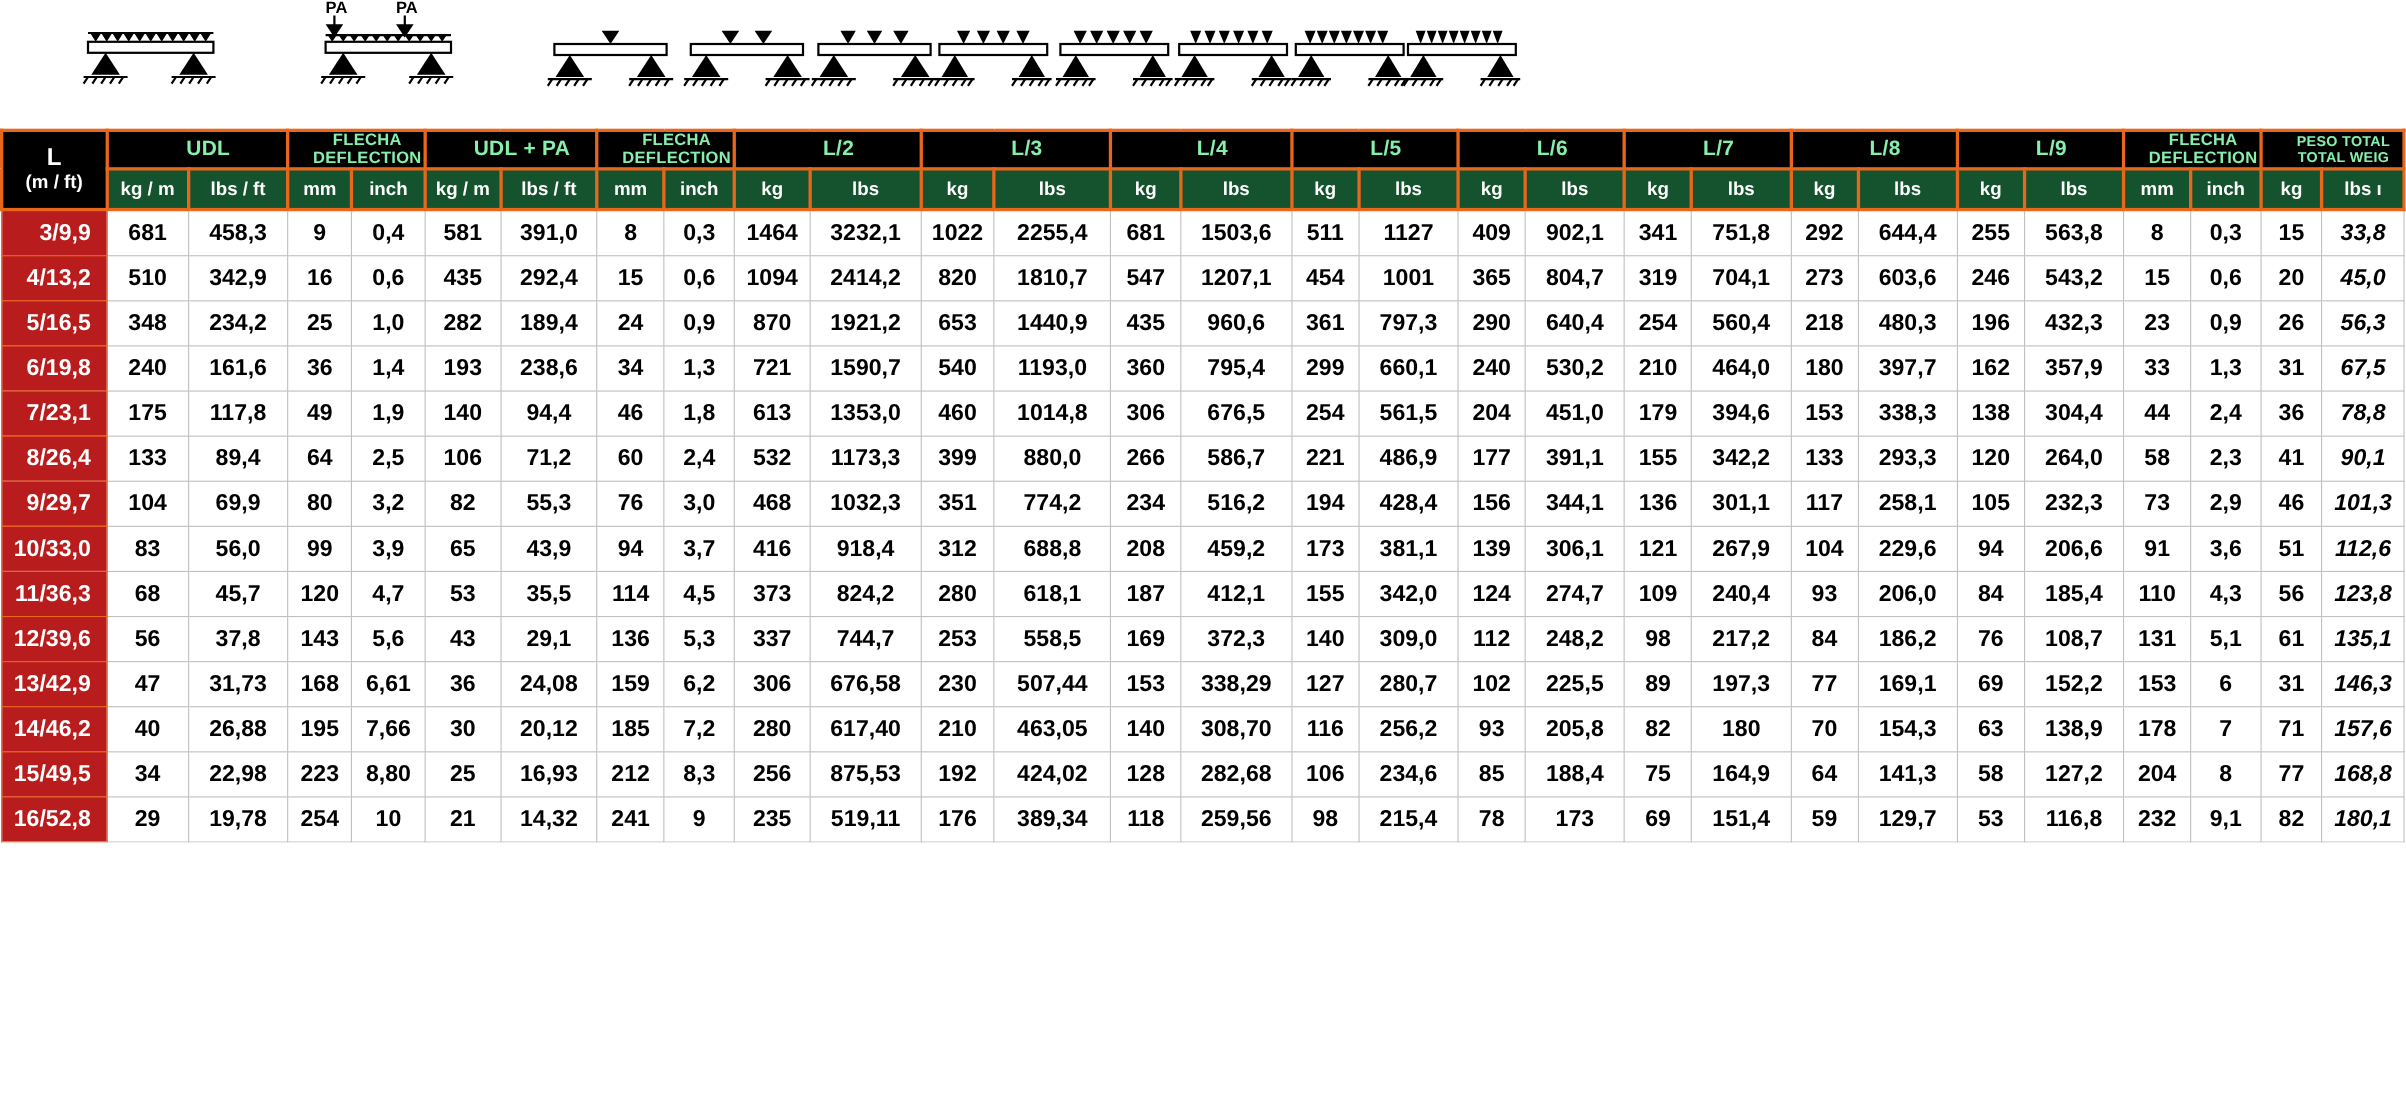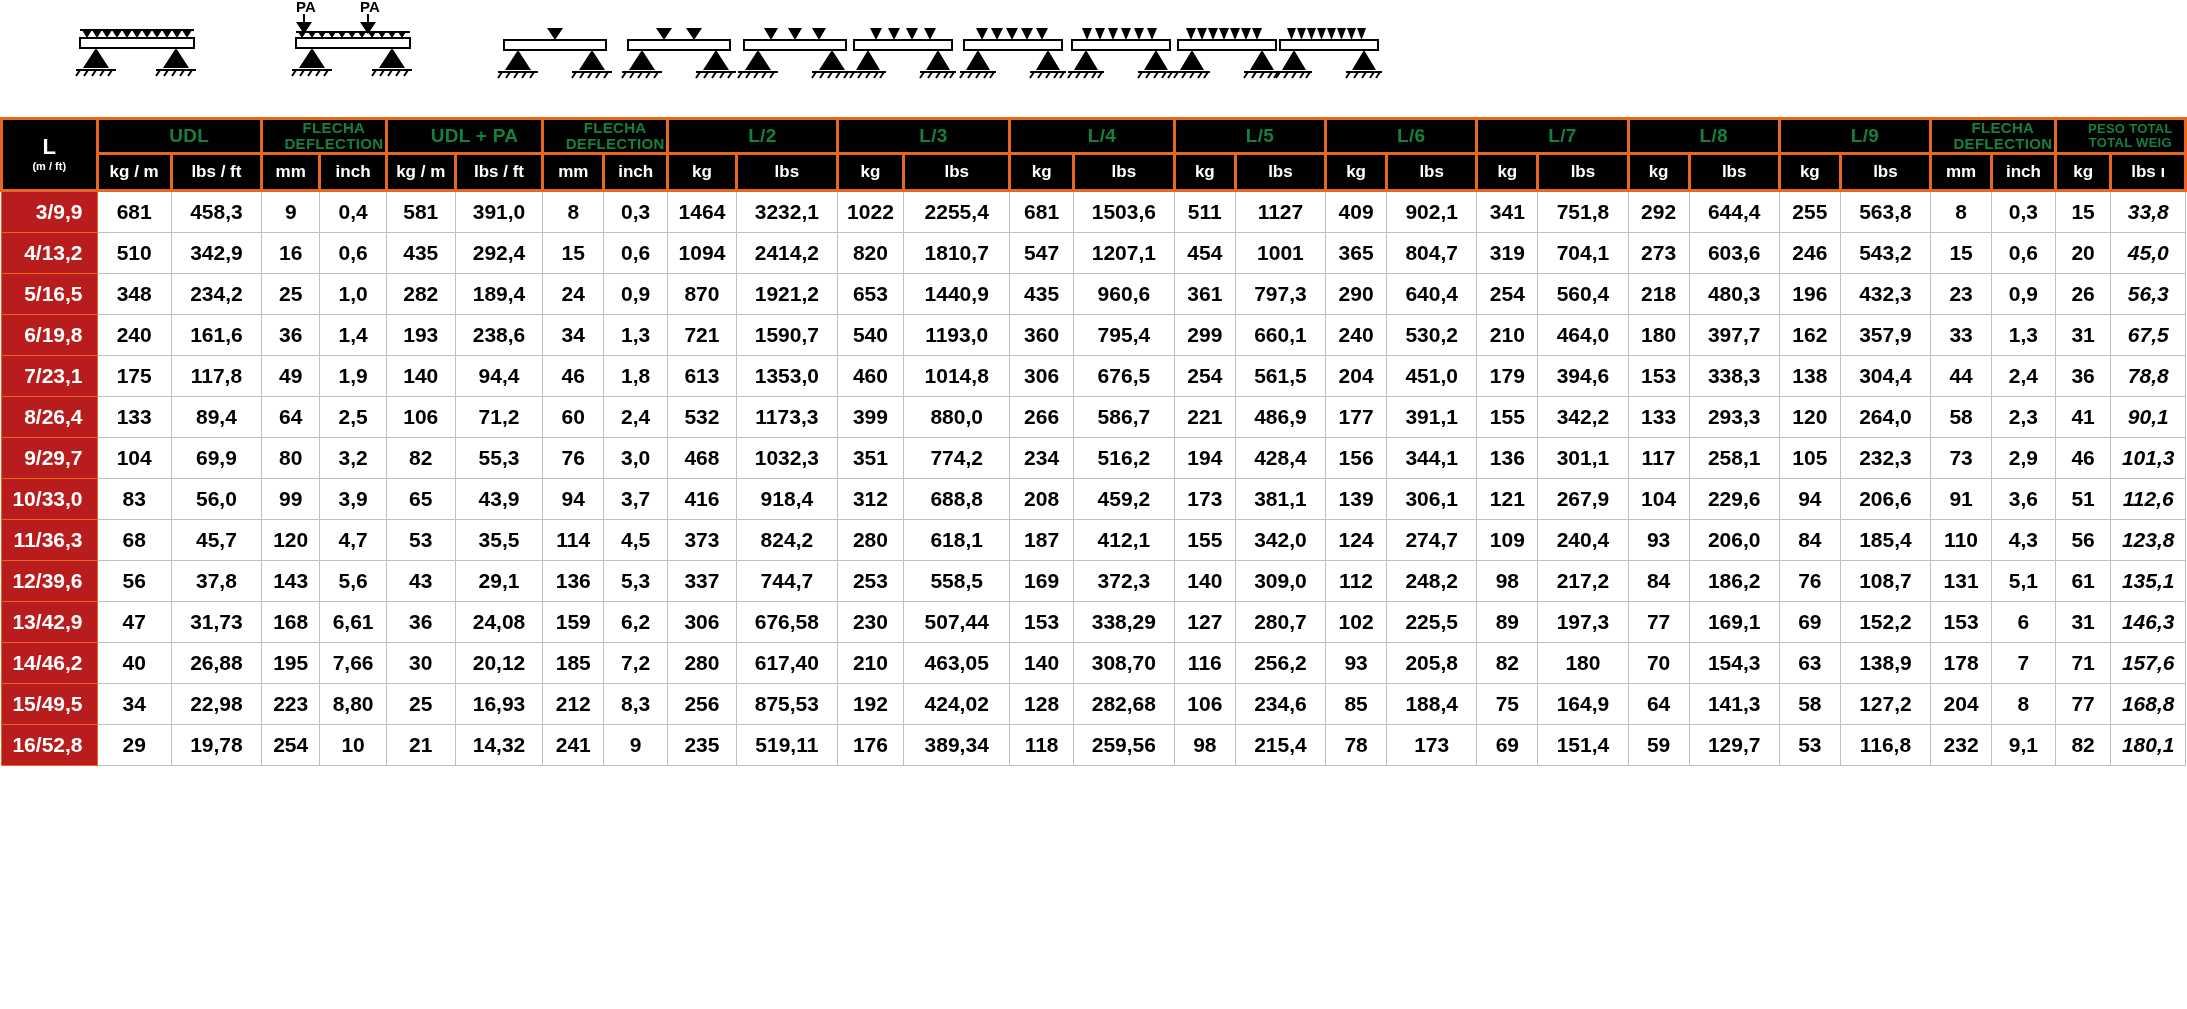--- a/index.html
+++ b/index.html
@@ -10,36 +10,36 @@
   #diagrams{height:117px;position:relative;}
   .diag{position:absolute;top:0;height:92px;}
   .diag svg{display:block;}
   .palabel{font-size:15px;font-weight:bold;fill:#000;font-family:"Liberation Sans", sans-serif;}
 
   
   table{border-collapse:collapse;table-layout:fixed;width:2187px;}
   td,th{padding:0;margin:0;text-align:center;vertical-align:middle;}
 
   .hdr-group{
-    background:#000;color:#15803d;font-weight:bold;font-size:19px;
+    background:#000;color:#86efac;font-weight:bold;font-size:19px;
     border:3px solid #E8671C;
     letter-spacing:.3px;line-height:1.05;padding-left:20px;
   }
   .hdr-group.small{font-size:15px;}
   .hdr-group.tiny{font-size:13px;}
   .hdr-sub{
-    background:#000000;color:#fff;font-weight:bold;font-size:17px;
+    background:#14532d;color:#fff;font-weight:bold;font-size:17px;
     border:3px solid #E8671C;height:34px;
   }
   .hdr-L{
     background:#000;color:#fff;font-weight:bold;
     border:3px solid #E8671C;
   }
   .hdr-L .big{font-size:22px;display:block;line-height:1.1;}
-  .hdr-L .sm{font-size:11px;display:block;line-height:1.3;}
+  .hdr-L .sm{font-size:17px;display:block;line-height:1.3;}
 
   tbody td{
     border:1px solid #BFBFBF;
     font-size:21px;font-weight:bold;color:#000;
     height:40px;
   }
   tbody td.rowhdr{
     background:#b91c1c;color:#fff;font-size:21px;font-weight:bold;
     border:1px solid #E8671C;text-align:right;padding-right:14px;
   }

